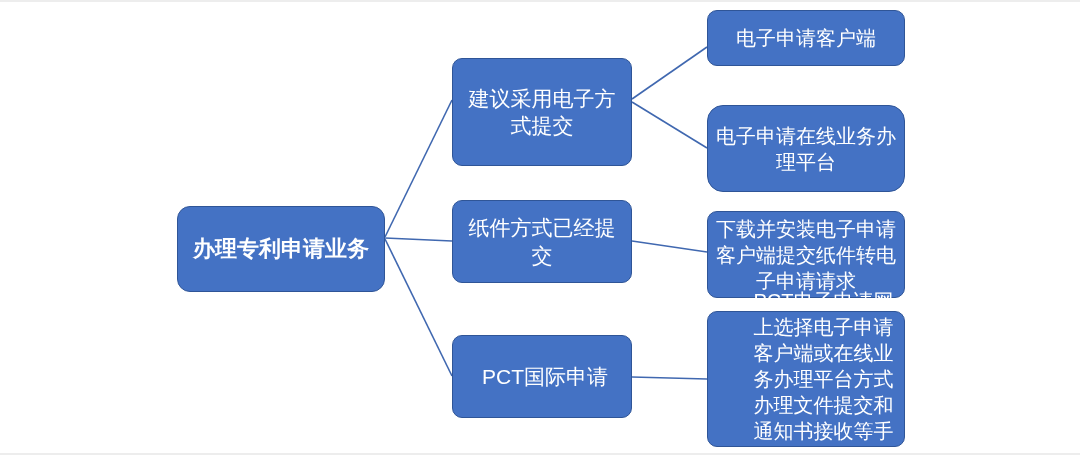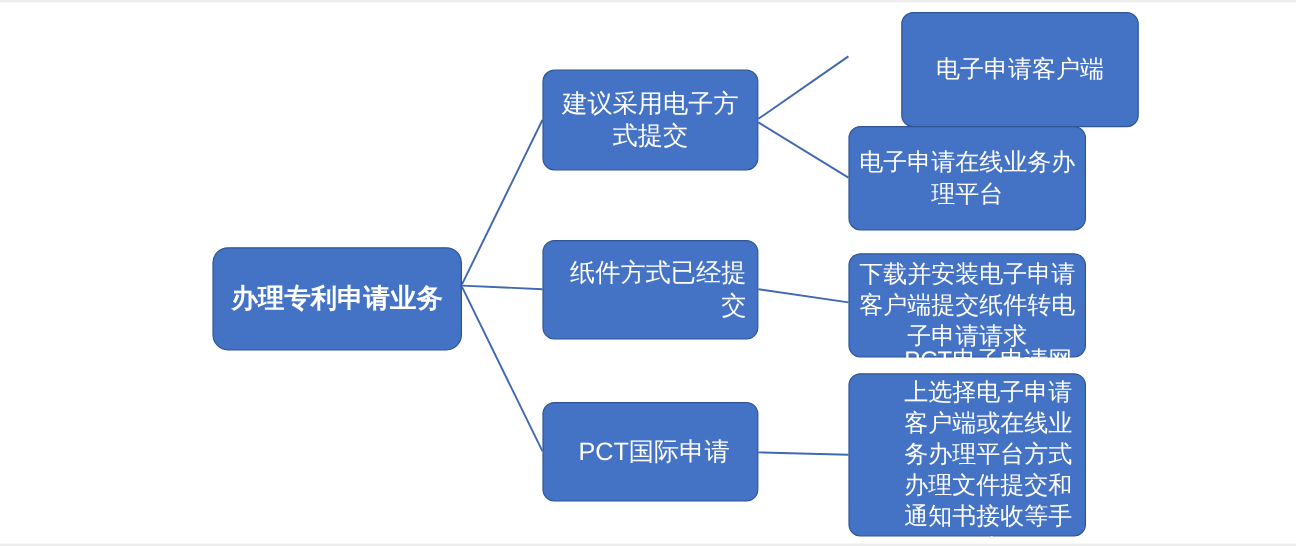--- a/index.html
+++ b/index.html
@@ -50,26 +50,26 @@
   .node .label { display: block; }
   .node-root {
     left: 177px; top: 192px; width: 208px; height: 86px;
     border-radius: 13px;
     font-weight: bold;
     font-size: 22px;
     padding: 0 8px;
     margin-top: 12px;
   }
   .node-branch { left: 452px; width: 180px; padding: 0 9px; }
-  .node-branch-0 { top: 56px;  height: 84px; text-align: center; }
-  .node-branch-1 { top: 198px; height: 83px; text-align: right; }
+  .node-branch-0 { top: 56px;  height: 108px; text-align: center; }
+  .node-branch-1 { top: 198px; height: 83px; }
   .node-branch-2 { top: 333px; height: 83px; padding-left: 15px; }
   .node-leaf { left: 707px; width: 198px; padding: 0 5px; font-size: 20px; }
-  .node-leaf-00 { top: 8px;   height: 96px; margin-left: 44px; }
-  .node-leaf-01 { top: 103px; height: 87px; }
+  .node-leaf-00 { top: 8px;   height: 56px; }
+  .node-leaf-01 { top: 103px; height: 87px; border-radius: 16px; }
   .node-leaf-10 { top: 209px; height: 87px; }
   .node-leaf-20 { top: 309px; height: 136px; padding-left: 40px; }
 </style>
 </head>
 <body>
 
 <div class="canvas">
 
   <svg class="connectors" viewBox="0 0 1080 455" xmlns="http://www.w3.org/2000/svg">
     <line x1="385" y1="235" x2="452" y2="98"></line>

